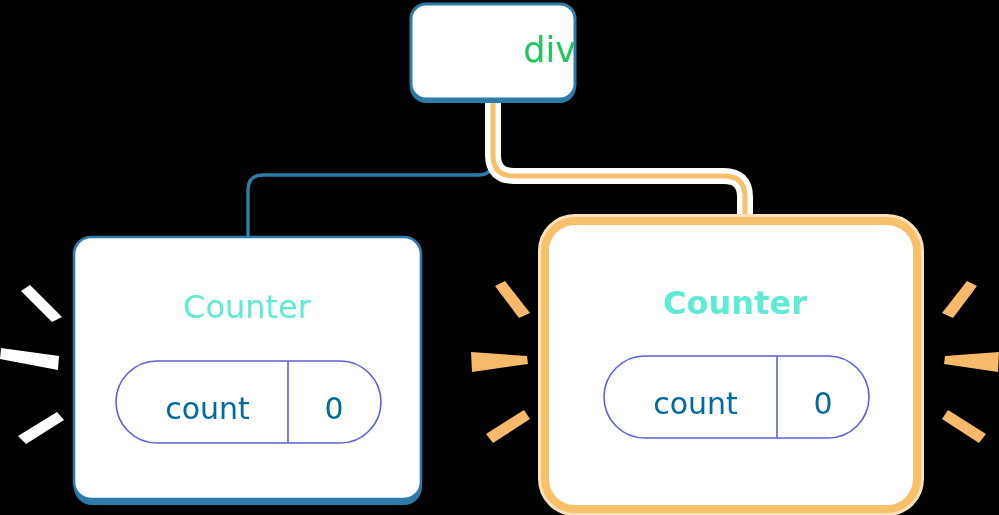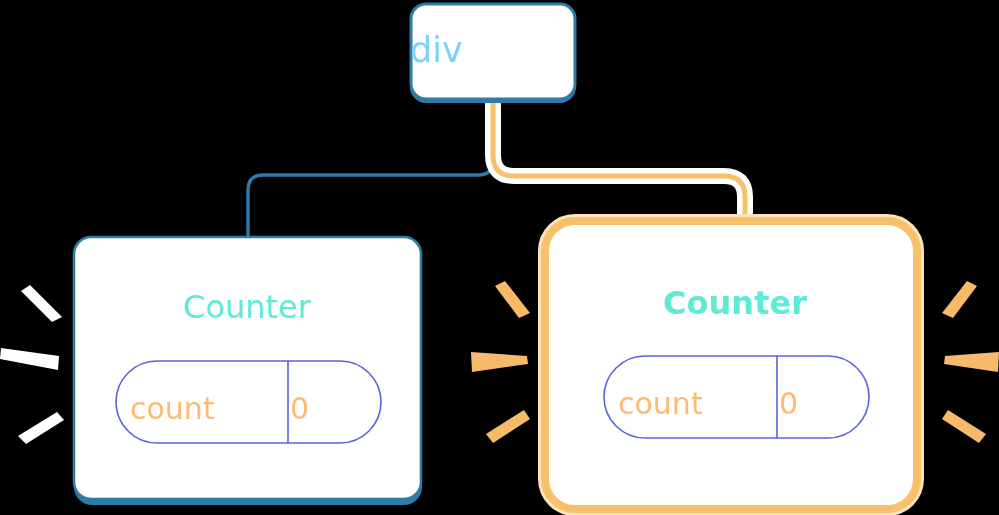--- a/index.html
+++ b/index.html
@@ -29,23 +29,23 @@
   .node-text {
     position: absolute;
     white-space: nowrap;
     pointer-events: none;
   }
   
   .div-label {
     left: 410px;
     top: 30px;
     width: 166px;
-    text-align: left;
+    text-align: right;
     font-size: 35px;
-    color: #7dd3fc;
+    color: #22c55e;
     font-family: "DejaVu Sans", "Liberation Sans", sans-serif;
   }
   
   .counter-title {
     text-align: center;
     font-size: 32px;
     color: #5eead4;
   }
   .counter-title.left {
     left: 73px;
@@ -54,23 +54,23 @@
     font-weight: 400;
   }
   .counter-title.right {
     left: 560px;
     top: 284px;
     width: 350px;
     font-weight: 700;
   }
   
   .pill-key, .pill-val {
-    color: #fdba74;
+    color: #0369a1;
     font-size: 30px;
-    text-align: left;
+    text-align: center;
   }
   .pill-key.left  { left: 130px; top: 391px; width: 155px; }
   .pill-val.left  { left: 290px; top: 391px; width:  88px; }
   .pill-key.right { left: 618px; top: 386px; width: 155px; }
   .pill-val.right { left: 779px; top: 386px; width:  88px; }
 </style>
 </head>
 <body>
 
 <div id="stage">

